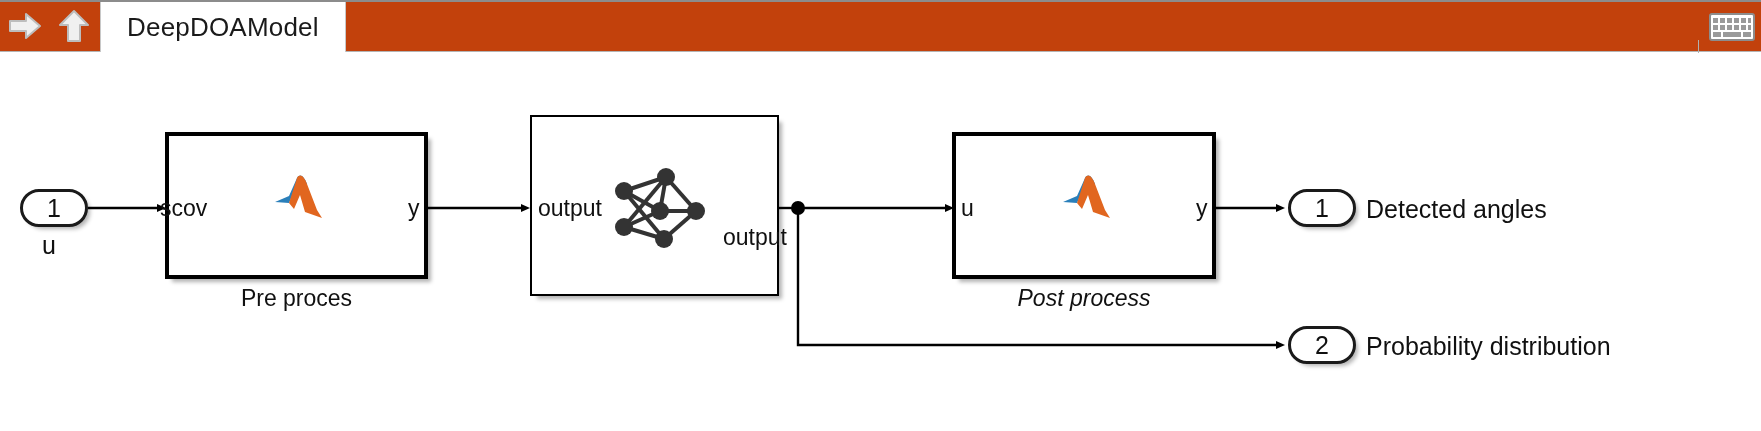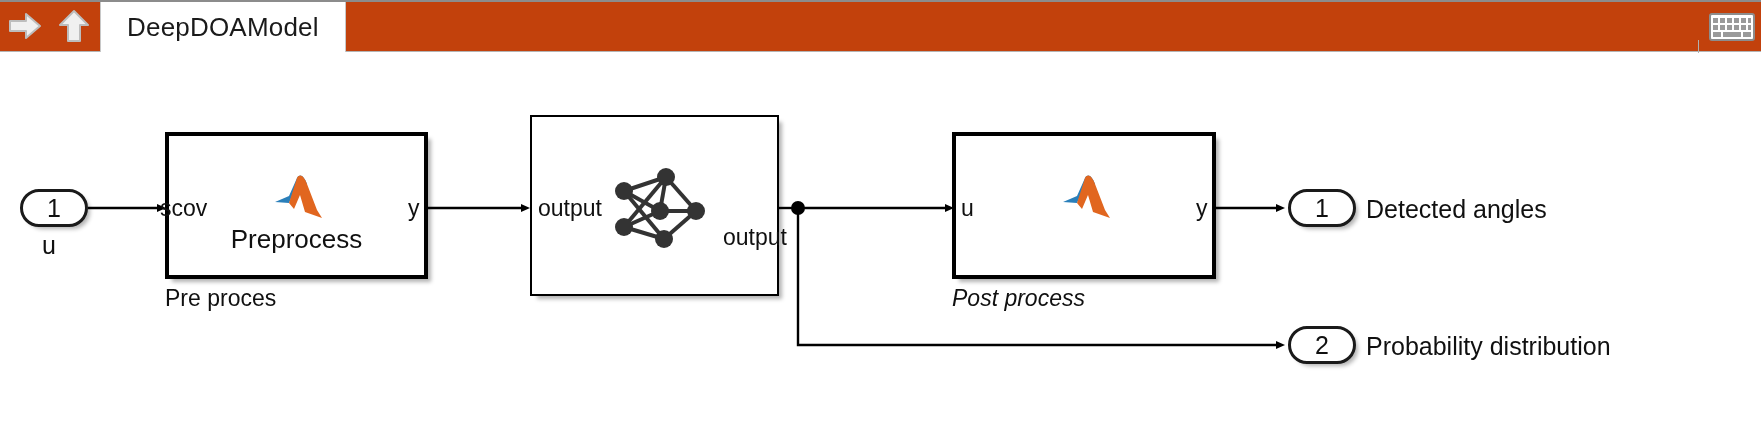--- a/index.html
+++ b/index.html
@@ -92,20 +92,21 @@
     position: absolute;
     font-size: 23px;
     color: #101010;
     white-space: nowrap;
   }
   .block-caption {
     position: absolute;
     font-size: 23px;
     color: #101010;
     white-space: nowrap;
+    text-align: center;
   }
   .block-title {
     position: absolute;
     font-size: 26px;
     color: #101010;
     white-space: nowrap;
     text-align: center;
     width: 100%;
   }
   .matlab-logo {
@@ -210,21 +211,20 @@
   <div class="io-port" style="left:20px; top:136px; width:68px; height:38px;">1</div>
   <div class="io-caption" style="left:42px; top:178px;">u</div>
 
   <div class="sl-block thick" style="left:165px; top:79px; width:263px; height:147px;">
     <div class="matlab-logo" style="left:104px; top:36px;">
       <svg width="52" height="48" viewBox="0 0 52 48">
         <path d="M2 30 L16 24 L24 6 C27 1 31 4 34 12 L30 15 C27 9 25 10 23 15 L16 31 Z" fill="#2a7fba"></path>
         <path d="M16 31 L24 6 C27 1 31 4 34 12 L44 38 L49 46 L32 40 L27 23 L21 37 Z" fill="#e1661f"></path>
       </svg>
     </div>
-    <div class="block-title" style="top:88px;">Preprocess</div>
   </div>
   <div class="port-label" style="left:160px; top:142px;">scov</div>
   <div class="port-label" style="left:408px; top:142px;">y</div>
   <div class="block-caption" style="left:165px; top:232px; width:263px;">Pre proces</div>
 
   <div class="sl-block thin" style="left:530px; top:62px; width:249px; height:181px;">
     <div class="nn-icon" style="left:76px; top:48px;">
       <svg width="100" height="88" viewBox="0 0 100 88">
         <g stroke="#333333" stroke-width="4" fill="none">
           <line x1="16" y1="26" x2="58" y2="12"></line>

